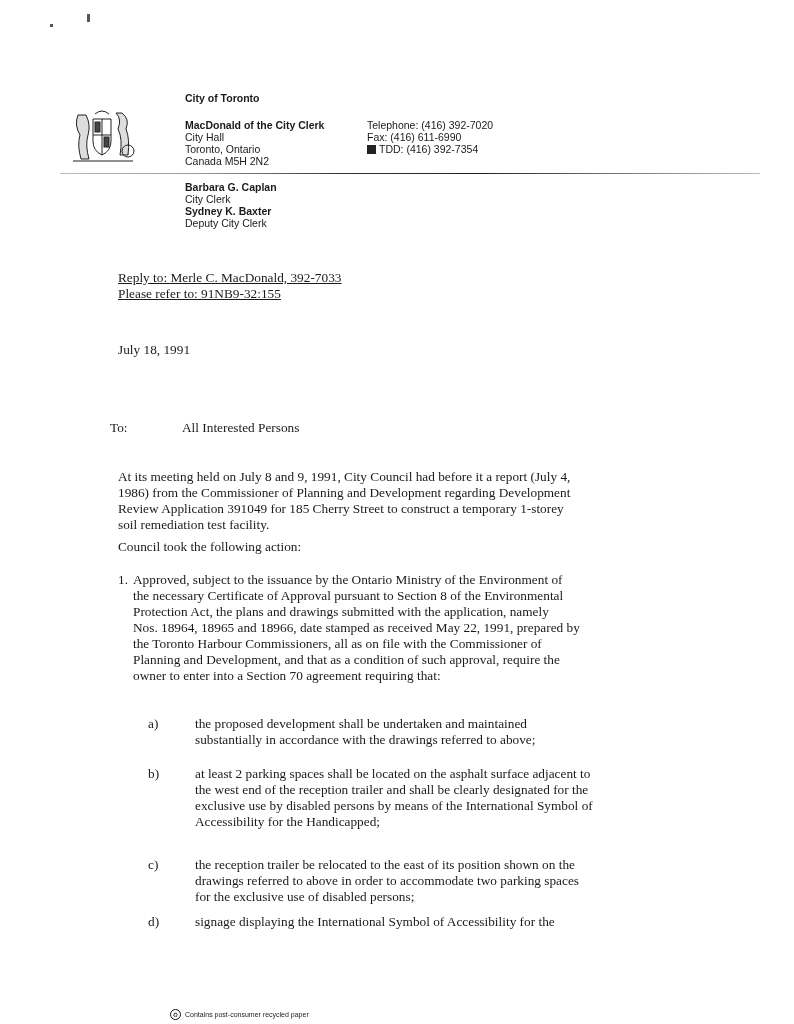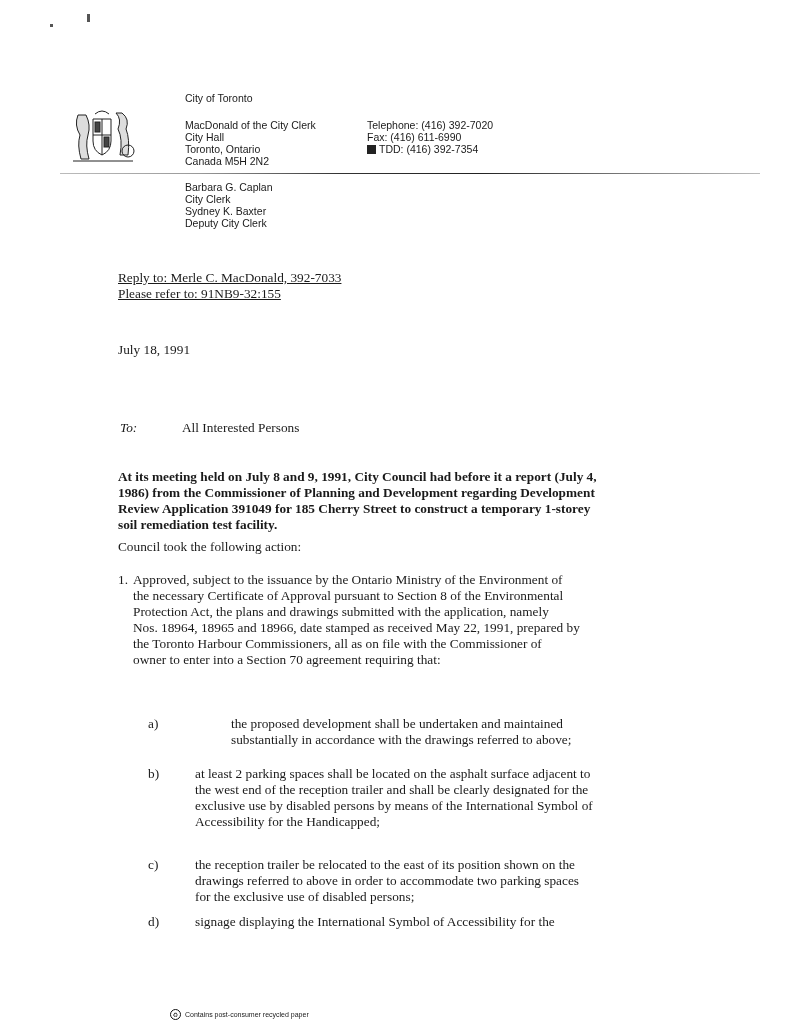--- a/index.html
+++ b/index.html
@@ -4,21 +4,21 @@
   <style>
     html, body { margin: 0; padding: 0; }
     body {
       width: 794px; height: 1024px; background: #ffffff; position: relative;
       overflow: hidden; color: #1a1a1a;
     }
     .abs { position: absolute; }
     .sans { font-family: "Liberation Sans", "DejaVu Sans", sans-serif; }
     .serif { font-family: "Liberation Serif", "DejaVu Serif", serif; }
     .hdr { font-size: 10.5px; line-height: 12px; }
-    .hdr .b { font-weight: normal; }
+    .hdr .b { font-weight: bold; }
     .rule {
       position: absolute; left: 60px; top: 173px; width: 700px; height: 1px;
       background: linear-gradient(to right, #bbb 0%, #999 20%, #333 40%, #222 60%, #777 80%, #bbb 100%);
     }
     .crest { position: absolute; left: 68px; top: 105px; width: 70px; height: 62px; }
     .body-text { font-size: 13.3px; line-height: 16px; }
     .para { position: absolute; left: 118px; width: 600px; }
     .list-num { position: absolute; left: 118px; }
     .list-body { position: absolute; left: 133px; width: 580px; }
     .sub-label { position: absolute; left: 148px; }
@@ -73,44 +73,45 @@
   <div>Deputy City Clerk</div>
 </div>
 
 <div class="abs serif body-text" style="left:118px;top:270px;text-decoration:underline;">
   <div>Reply to:  Merle C. MacDonald, 392-7033</div>
   <div>Please refer to:  91NB9-32:155</div>
 </div>
 
 <div class="abs serif body-text" style="left:118px;top:342px;">July 18, 1991</div>
 
-<div class="abs serif body-text" style="left:120px;top:420px;font-style:italic;">To:</div>
+<div class="abs serif body-text" style="left:110px;top:420px;">To:</div>
 <div class="abs serif body-text" style="left:182px;top:420px;">All Interested Persons</div>
 
-<div class="para serif body-text" style="top:469px;font-weight:bold;">
+<div class="para serif body-text" style="top:469px;">
   <div>At its meeting held on July 8 and 9, 1991, City Council had before it a report (July 4,</div>
   <div>1986) from the Commissioner of Planning and Development regarding Development</div>
   <div>Review Application 391049 for 185 Cherry Street to construct a temporary 1-storey</div>
   <div>soil remediation test facility.</div>
 </div>
 
 <div class="para serif body-text" style="top:539px;">Council took the following action:</div>
 
 <div class="list-num serif body-text" style="top:572px;">1.</div>
 <div class="list-body serif body-text" style="top:572px;">
   <div>Approved, subject to the issuance by the Ontario Ministry of the Environment of</div>
   <div>the necessary Certificate of Approval pursuant to Section 8 of the Environmental</div>
   <div>Protection Act, the plans and drawings submitted with the application, namely</div>
   <div>Nos. 18964, 18965 and 18966, date stamped as received May 22, 1991, prepared by</div>
   <div>the Toronto Harbour Commissioners, all as on file with the Commissioner of</div>
+  <div>Planning and Development, and that as a condition of such approval, require the</div>
   <div>owner to enter into a Section 70 agreement requiring that:</div>
 </div>
 
 <div class="sub-label serif body-text" style="top:716px;">a)</div>
-<div class="sub-body serif body-text" style="top:716px;margin-left:36px;">
+<div class="sub-body serif body-text" style="top:716px;">
   <div>the proposed development shall be undertaken and maintained</div>
   <div>substantially in accordance with the drawings referred to above;</div>
 </div>
 
 <div class="sub-label serif body-text" style="top:766px;">b)</div>
 <div class="sub-body serif body-text" style="top:766px;">
   <div>at least 2 parking spaces shall be located on the asphalt surface adjacent to</div>
   <div>the west end of the reception trailer and shall be clearly designated for the</div>
   <div>exclusive use by disabled persons by means of the International Symbol of</div>
   <div>Accessibility for the Handicapped;</div>

